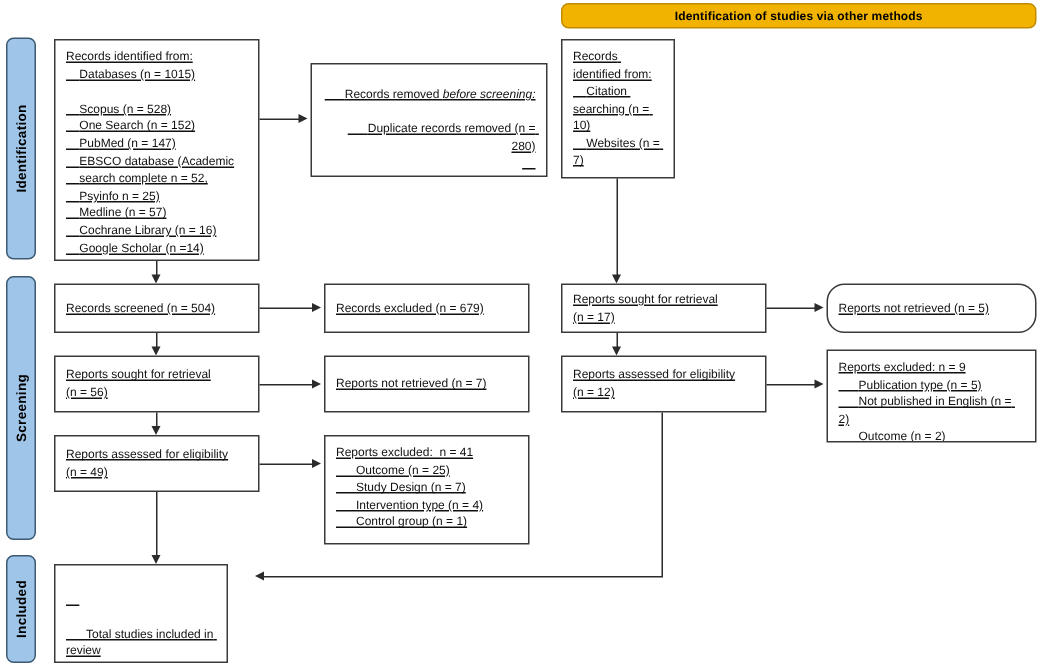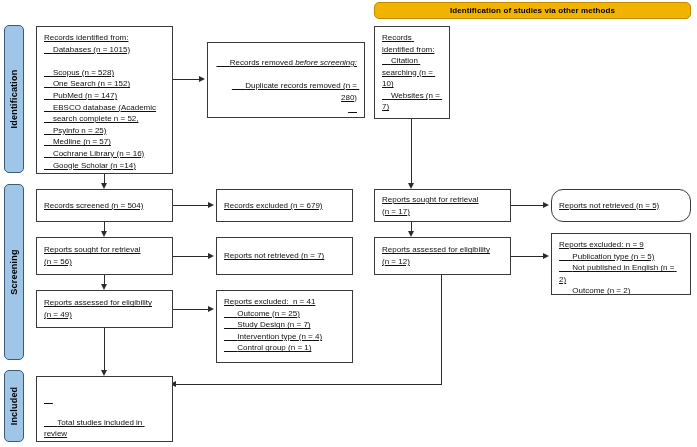--- a/index.html
+++ b/index.html
@@ -213,21 +213,21 @@
   <div class="conn-h" style="left:173px; top:309px; width:37px;"></div>
   <div class="arrow arrow-right" style="left:208px; top:305.5px;"></div>
 
   <div class="conn-v" style="left:104px; top:328px; width:1px; height:44px;"></div>
   <div class="arrow arrow-down" style="left:100.5px; top:370px;"></div>
 
   <div class="conn-v" style="left:441px; top:275px; width:1px; height:109px;"></div>
   <div class="conn-h" style="left:176px; top:384px; width:266px;"></div>
   <div class="arrow arrow-left" style="left:170px; top:380.5px;"></div>
 
-  <div class="node" style="left:36px; top:376px; width:137px; height:66px;">
+  <div class="node" style="left:36px; top:376px; width:116px; height:66px;">
     <div>
       <span>Total studies included in review</span><br>
       <br><br>
       
     </div>
   </div>
 
 </div>
 
 </body></html>

